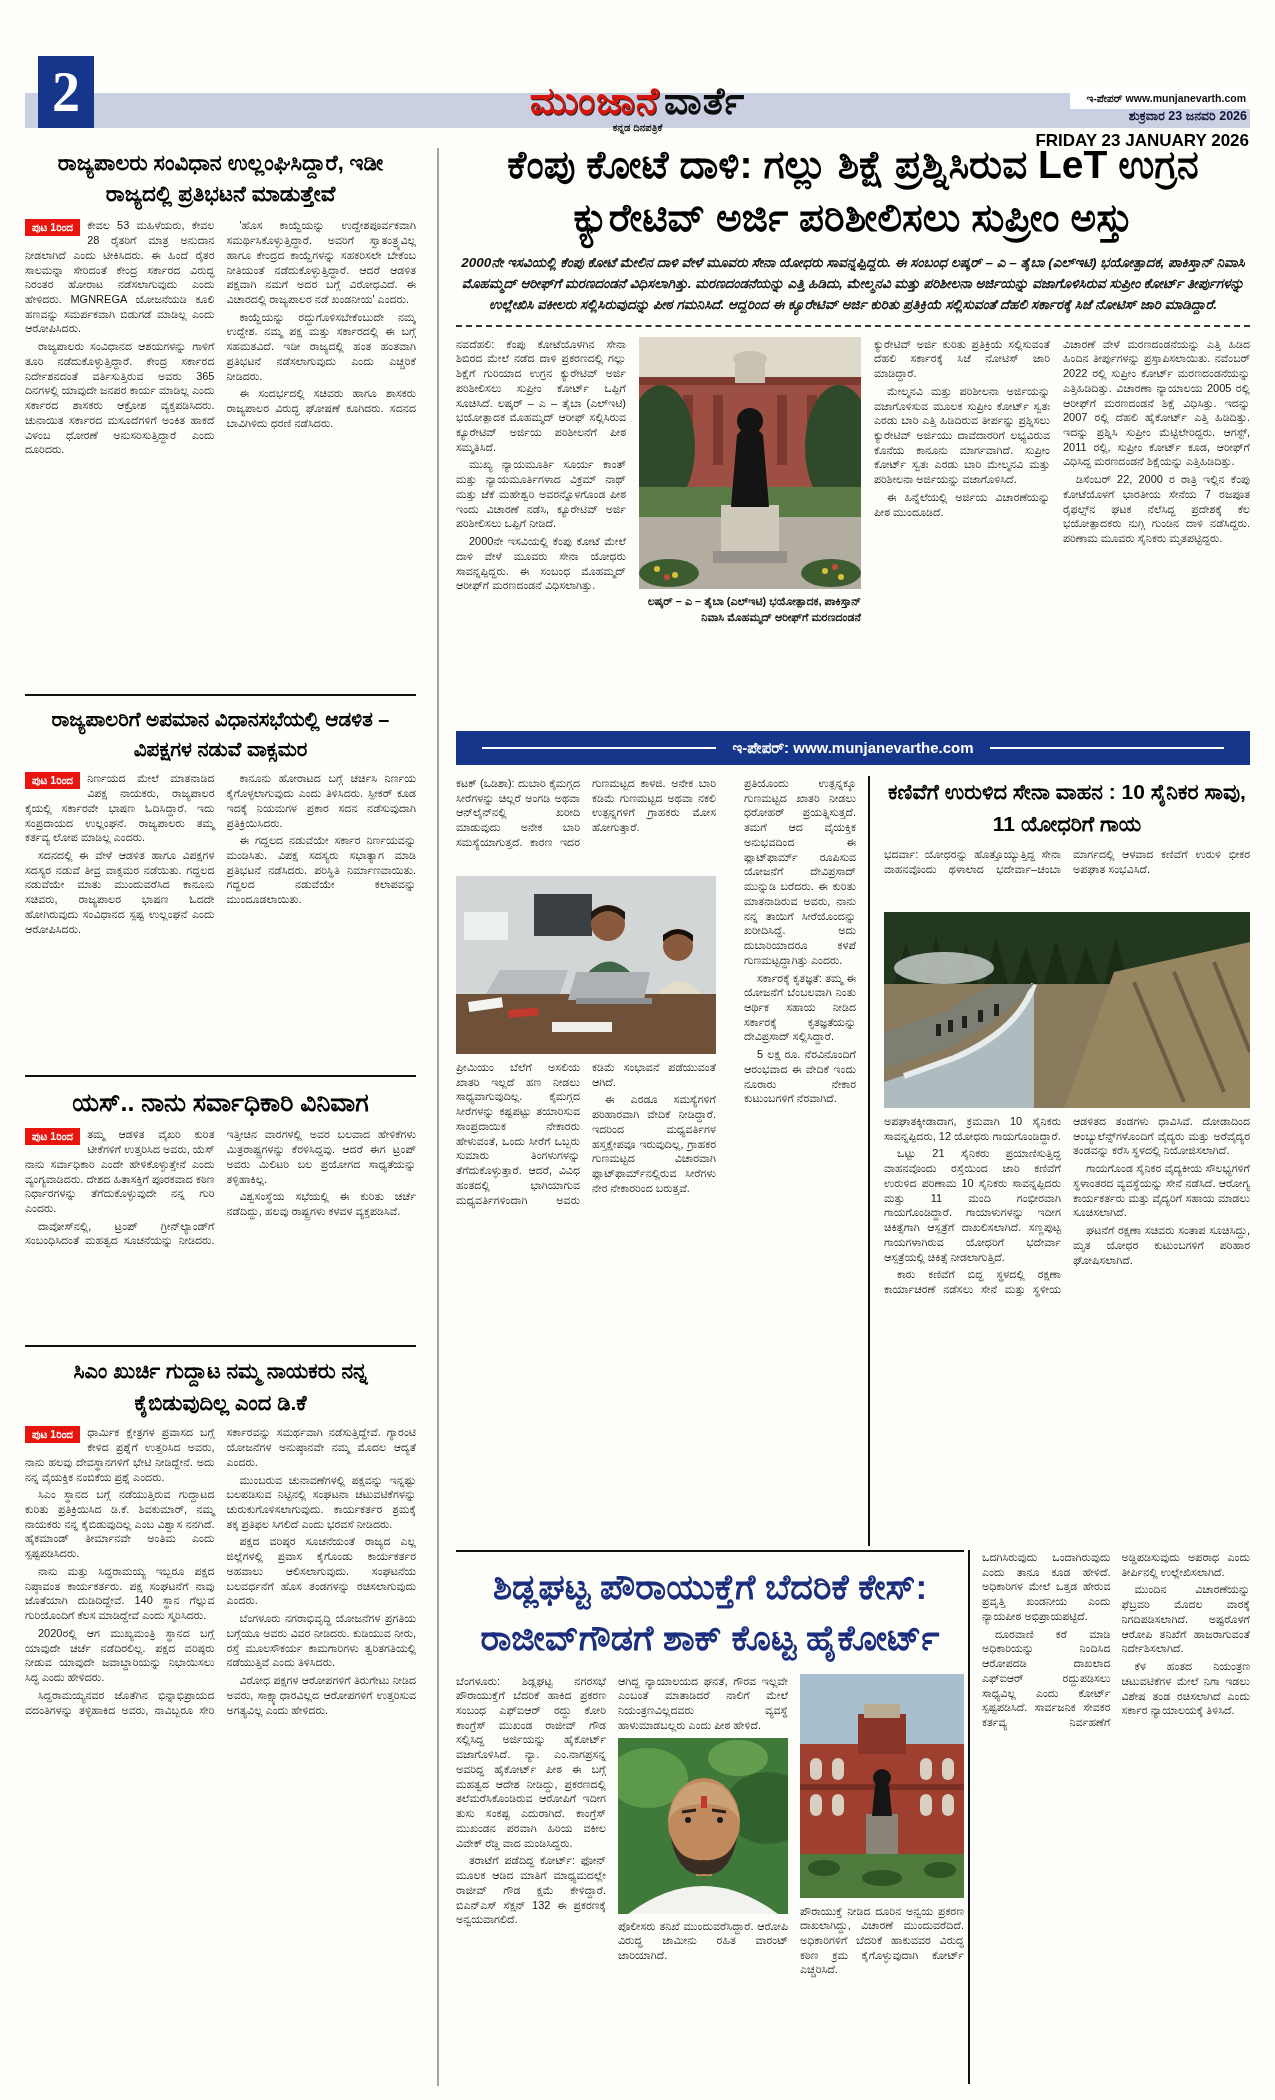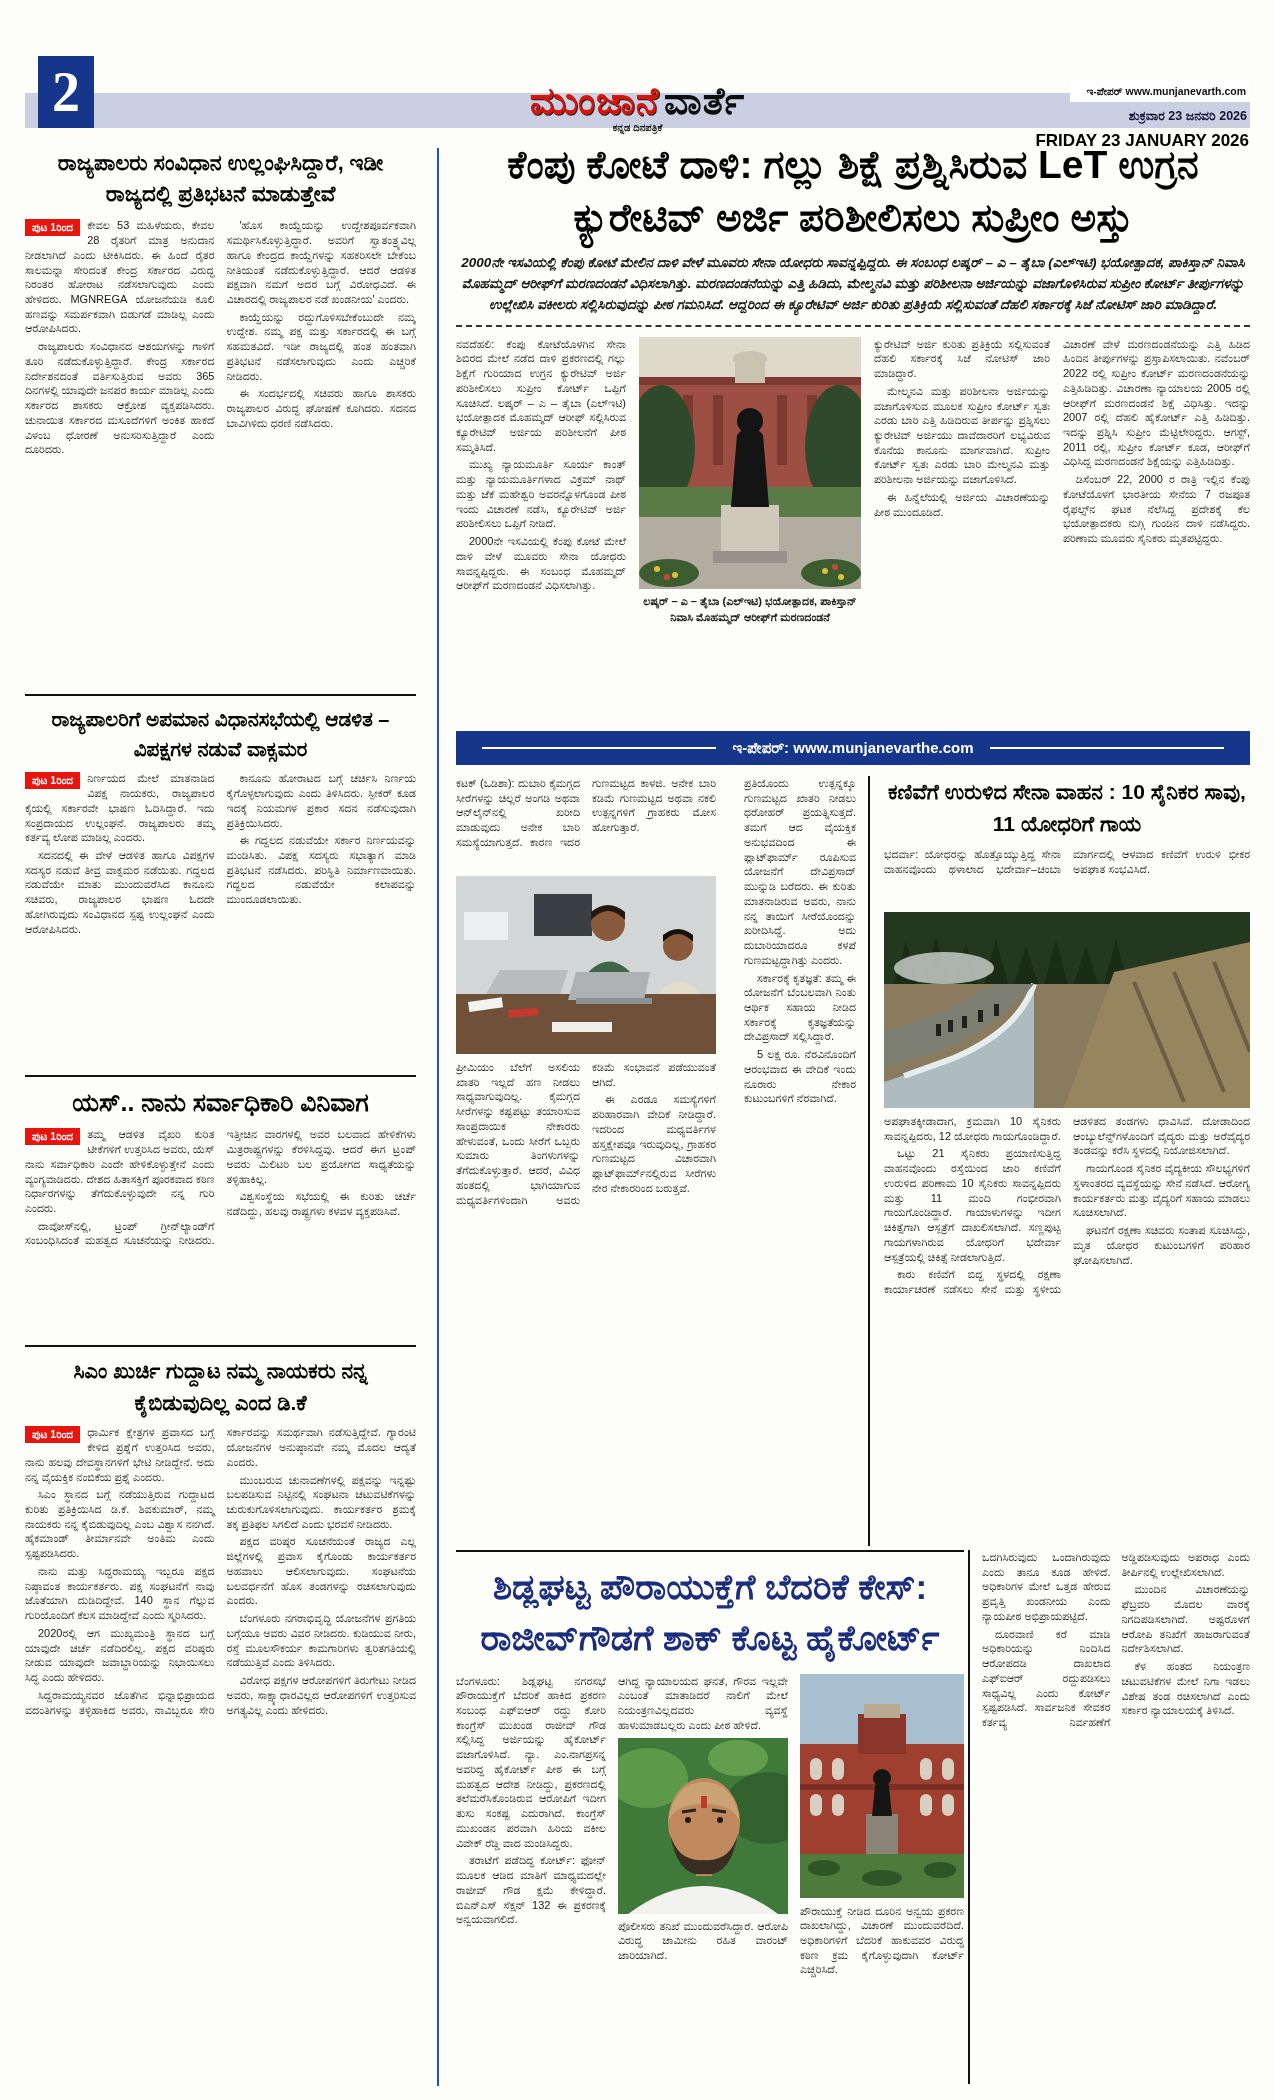--- a/index.html
+++ b/index.html
@@ -8,59 +8,59 @@
 
   
   .band{position:absolute;left:25px;top:93px;width:1225px;height:35px;background:#cbcfe2;}
   .pagenum{position:absolute;left:38px;top:56px;width:56px;height:72px;background:#16368c;color:#fff;
            font-family:"Liberation Serif","DejaVu Serif",serif;font-size:56px;font-weight:bold;
            display:flex;align-items:center;justify-content:center;}
   .masthead{position:absolute;left:0;top:80px;width:1275px;text-align:center;}
   .masthead .m-red{color:#d6150b;font-size:38px;font-weight:bold;letter-spacing:1px;text-shadow:1px 1px 0 #222;}
   .masthead .m-black{color:#0d0d0d;font-size:38px;font-weight:bold;letter-spacing:1px;}
   .tagline{font-size:10px;font-weight:bold;color:#1a1a1a;margin-top:-2px;}
-  .epaper-box{position:absolute;left:1070px;top:81px;width:180px;height:21px;background:#ffffff;
+  .epaper-box{position:absolute;left:1070px;top:88px;width:180px;height:21px;background:#ffffff;
               font-size:10.5px;font-weight:bold;display:flex;align-items:center;justify-content:flex-end;
               padding-right:4px;box-sizing:border-box;color:#101010;}
   .date-kn{position:absolute;right:28px;top:109px;font-size:12.5px;font-weight:bold;color:#101335;}
   .date-en{position:absolute;right:26px;top:131px;font-size:17px;font-weight:bold;color:#000;}
 
   
   .body-text{font-size:11px;line-height:1.34;text-align:justify;color:#161616;overflow:hidden;}
   .body-text p{margin:0 0 3px;text-indent:13px;}
   .body-text p:first-child{text-indent:0;}
   .cols2{column-count:2;column-gap:12px;}
   .tag{float:left;background:#e8150f;color:#fff;font-weight:bold;font-size:10.5px;
        padding:1px 7px 2px;margin:1px 7px 2px 0;}
   .rule{border:none;border-top:2px solid #111;margin:8px 0;}
   .h-left{font-weight:bold;text-align:center;color:#000;}
 
   
   .left-rail{position:absolute;left:25px;top:148px;width:414px;height:1938px;
-             border-right:2px solid #1d4ed8;padding-right:21px;box-sizing:border-box;}
+             border-right:2px solid #a3a3a3;padding-right:21px;box-sizing:border-box;}
   .a1-head{font-size:21.5px;line-height:1.45;margin-bottom:8px;}
   .a1-body{height:468px;}
   .a2-head{font-size:20px;line-height:1.5;margin-bottom:7px;}
   .a2-body{height:296px;}
   .a3-head{font-size:25px;line-height:1.4;margin-bottom:7px;}
   .a3-body{height:210px;}
   .a4-head{font-size:21px;line-height:1.5;margin-bottom:7px;}
   .a4-body{height:640px;}
 
   
   .main-article{position:absolute;left:456px;top:138px;width:794px;}
   .main-head{font-size:39px;font-weight:bold;text-align:center;line-height:1.37;color:#000;margin-bottom:8px;}
   .main-sub{font-size:13.5px;font-style:italic;font-weight:bold;text-align:center;line-height:1.55;
             color:#111;margin:0 4px 9px;}
   .main-dash{border:none;border-top:2px dashed #333;margin:0 0 10px;}
   .main-cols{display:flex;gap:13px;height:352px;}
   .mcol1{width:170px;} .mcol3{width:176px;} .mcol4{width:187px;}
   .photo-col{width:222px;flex-shrink:0;}
   .photo-frame{width:222px;height:252px;background:#ccc;overflow:hidden;}
-  .main-caption{font-size:11px;font-weight:bold;line-height:1.45;text-align:center;margin-top:5px;}
+  .main-caption{font-size:11px;font-weight:bold;line-height:1.45;text-align:right;margin-top:5px;}
 
   
   .banner{position:absolute;left:456px;top:731px;width:794px;height:34px;background:#16368c;color:#fff;
           font-size:15px;font-weight:bold;display:flex;align-items:center;box-sizing:border-box;padding:0 10px;}
   .banner::before,.banner::after{content:"";flex:1;height:2px;background:#fff;margin:0 16px;}
 
   
   .weaver{position:absolute;left:456px;top:776px;width:400px;}
   .w-head{font-size:21px;line-height:1.5;margin-bottom:8px;}
   .w-flex{display:flex;gap:28px;}

